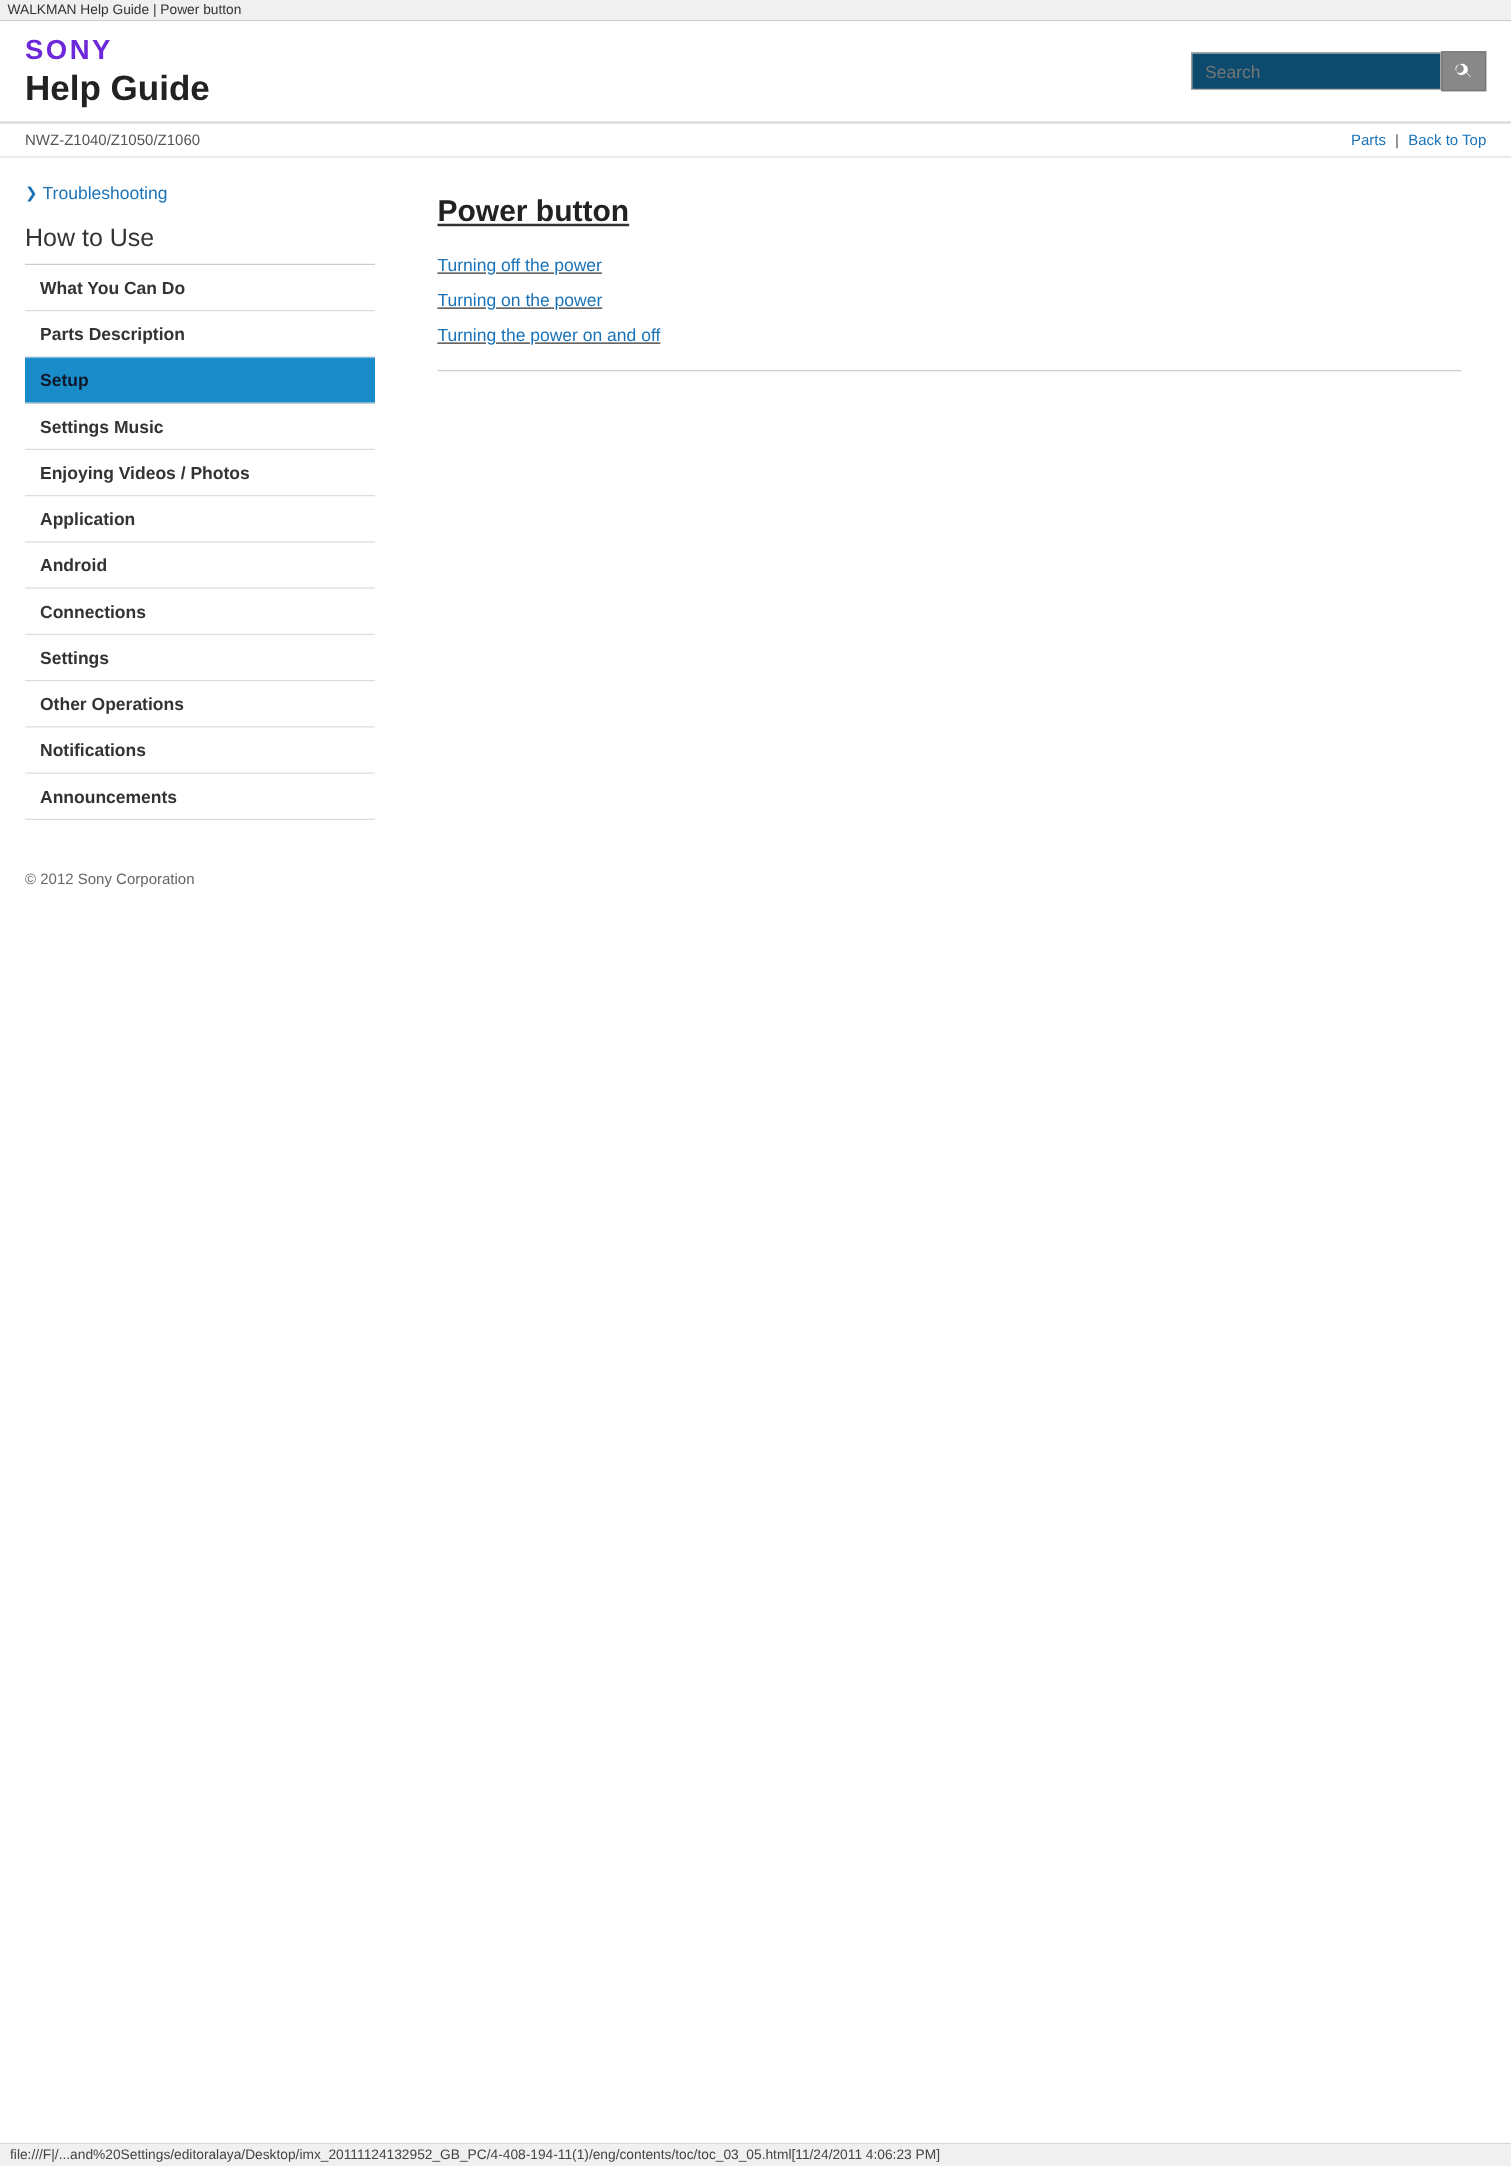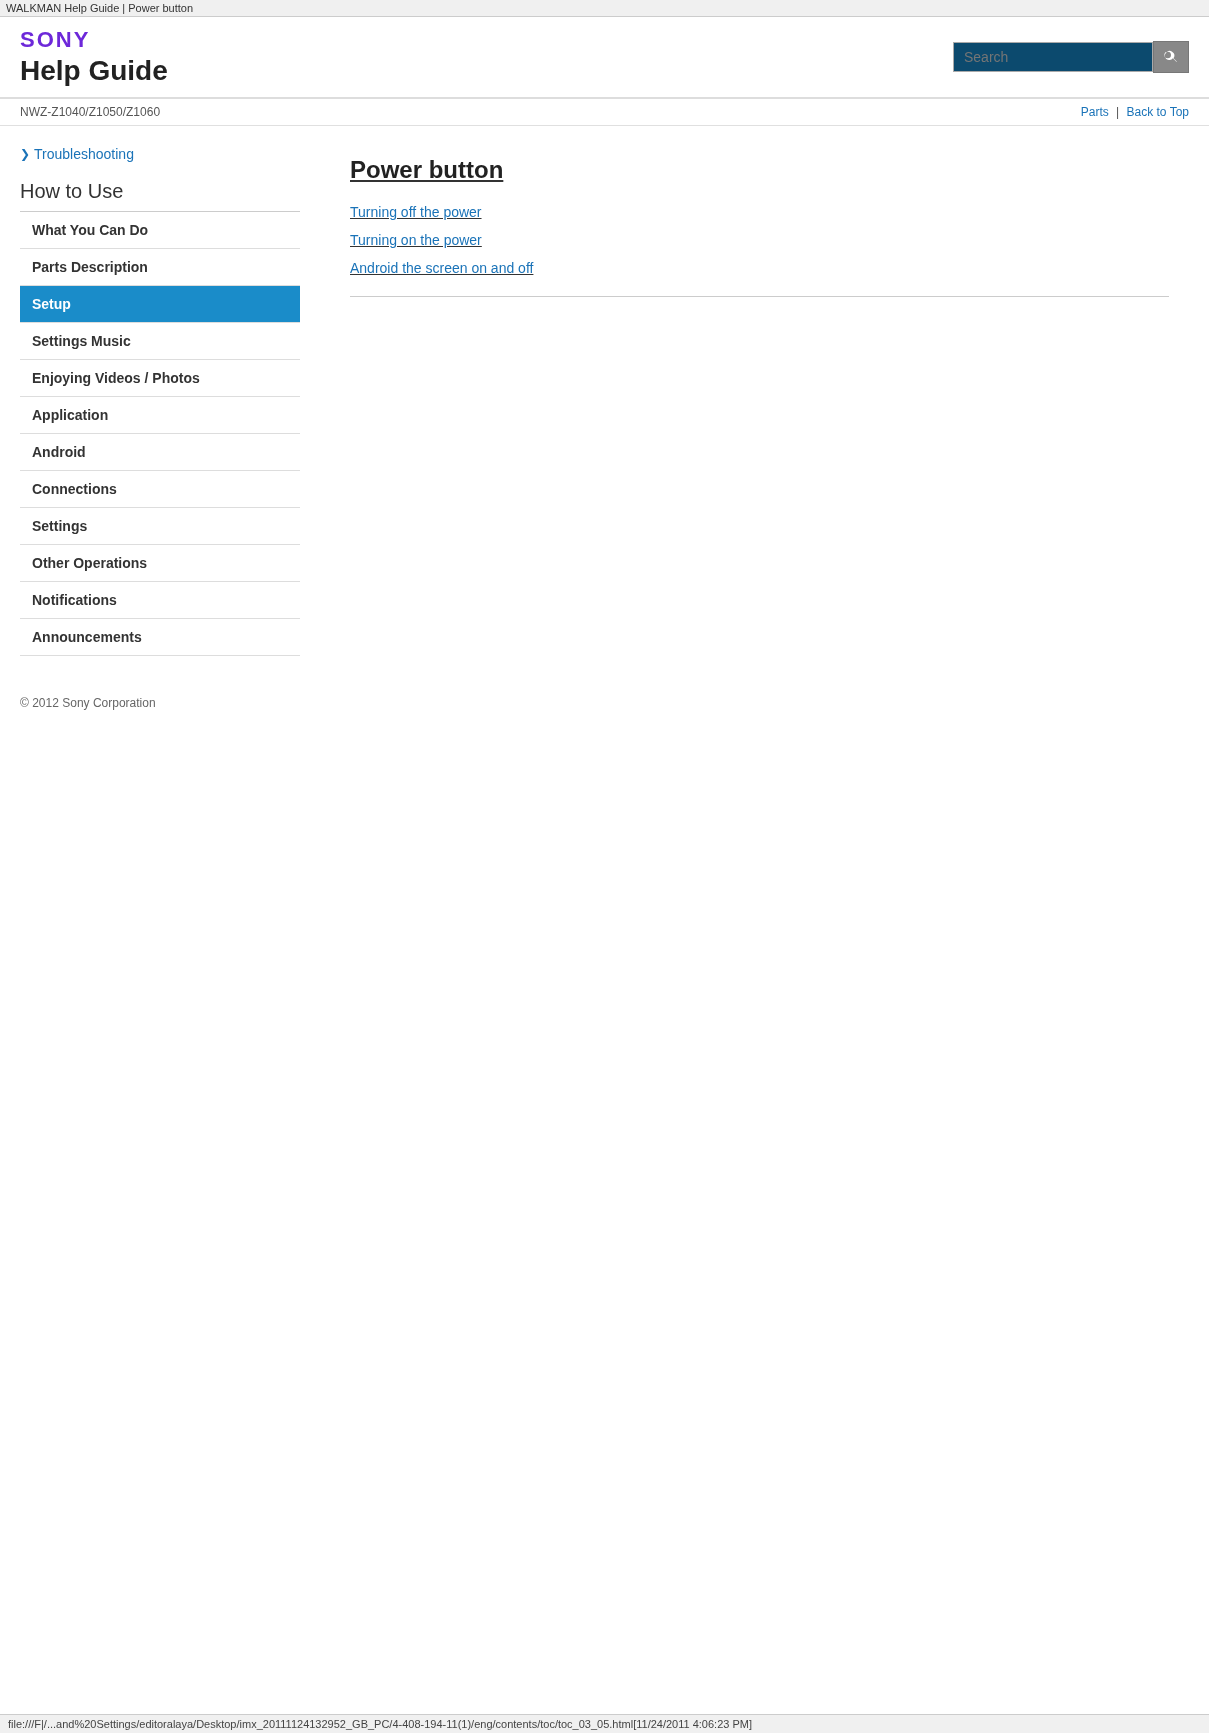--- a/index.html
+++ b/index.html
@@ -125,21 +125,21 @@
       padding: 10px 12px;
       text-decoration: none;
       color: #333;
       font-size: 14px;
       font-weight: bold;
       border-bottom: 1px solid #ddd;
       cursor: pointer;
     }
     .sidebar-item.active {
       background: #1a8cc9;
-      color: #ffffff;
+      color: #0f172a;
     }
     #content {
       flex: 1;
       padding: 30px 40px 30px 40px;
       text-decoration: underline;
     }
     #page-title {
       font-size: 24px;
       font-weight: bold;
       color: #222;
@@ -224,21 +224,21 @@
     <a href="#" class="sidebar-item">Settings</a>
     <a href="#" class="sidebar-item">Other Operations</a>
     <a href="#" class="sidebar-item">Notifications</a>
     <a href="#" class="sidebar-item">Announcements</a>
   </div>
 
   <div id="content">
     <h2 id="page-title">Power button</h2>
     <a href="#" class="content-link">Turning off the power</a>
     <a href="#" class="content-link">Turning on the power</a>
-    <a href="#" class="content-link">Android the screen on and off</a>
+    <a href="#" class="content-link">Turning the power on and off</a>
     <hr class="content-divider">
   </div>
 </div>
 
 <div id="footer">
   <span>© 2012 Sony Corporation</span>
 </div>
 
 <div id="status-bar">
   <span>file:///F|/...and%20Settings/editoralaya/Desktop/imx_20111124132952_GB_PC/4-408-194-11(1)/eng/contents/toc/toc_03_05.html[11/24/2011 4:06:23 PM]</span>

